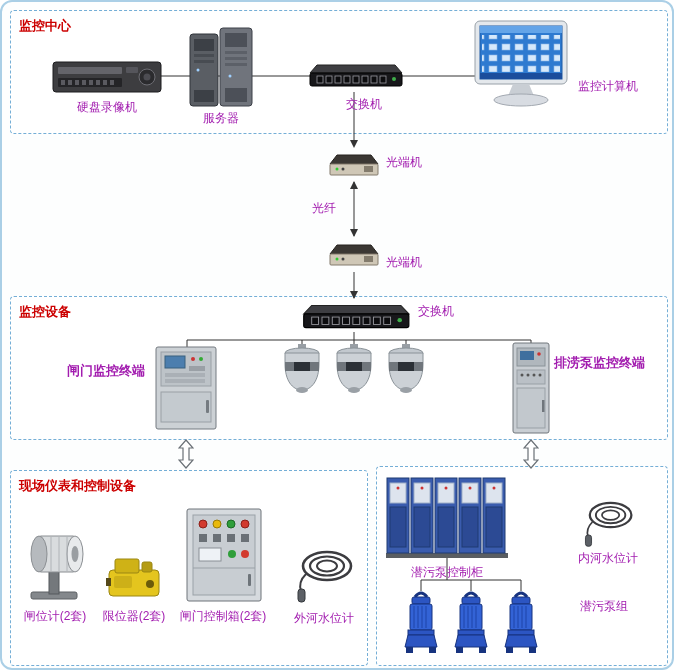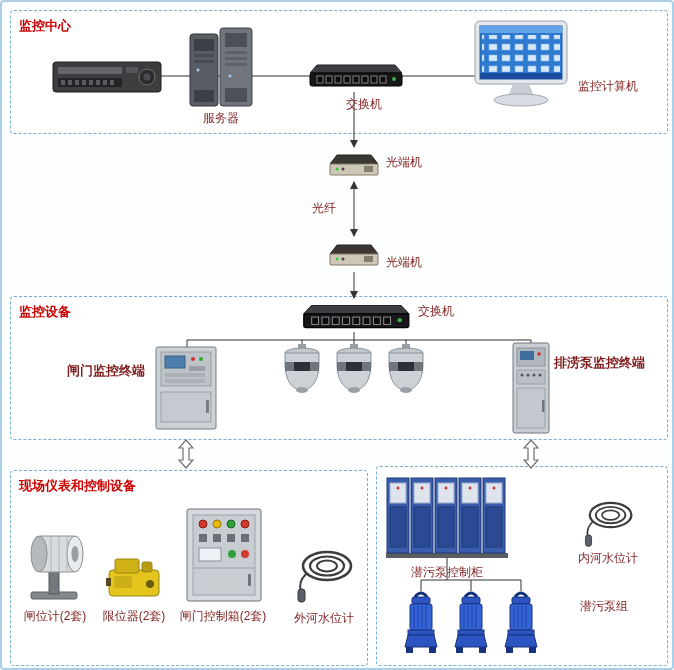--- a/index.html
+++ b/index.html
@@ -1,30 +1,30 @@
 <!DOCTYPE html>
 <html><head>
 <meta charset="utf-8">
 <style>
   html,body{margin:0;padding:0;background:#fff;}
   #canvas{
     position:relative;width:674px;height:670px;
-    background:#fdfefe;border:2px solid #aacfe6;border-radius:4px;
+    background:#fdfefe;border:2px solid #aacfe6;border-radius:12px;
     box-sizing:border-box;overflow:hidden;
     font-family:"Liberation Sans",sans-serif;
   }
   .section{
     position:absolute;border:1px dashed #74aed6;border-radius:4px;background:#ffffff;
   }
   .section-title{
     position:absolute;left:8px;top:6px;color:#cc0000;font-weight:bold;font-size:13px;white-space:nowrap;
   }
   .dev{position:absolute;z-index:2;}
   .label{
-    position:absolute;z-index:3;color:#7f1d1d;font-size:12px;text-align:center;white-space:nowrap;
+    position:absolute;z-index:3;color:#a21caf;font-size:12px;text-align:center;white-space:nowrap;
   }
   .label.bold{font-weight:bold;font-size:13px;}
   .label.left{text-align:left;}
   .label.right{}
   .connectors{position:absolute;left:0;top:0;z-index:1;}
 </style>
 </head>
 <body>
 
 <div id="canvas">
@@ -375,20 +375,21 @@
       <line x1="14" y1="18" x2="14" y2="40" stroke="#1e44a8"></line>
       <line x1="18" y1="18" x2="18" y2="40" stroke="#1e44a8"></line>
       <line x1="22" y1="18" x2="22" y2="40" stroke="#1e44a8"></line>
       <rect x="4" y="42" width="26" height="5" fill="#2c55c2" stroke="#17337f"></rect>
       <path d="M4,47 L30,47 L33,59 L1,59 Z" fill="#2c55c2" stroke="#17337f"></path>
       <rect x="2" y="59" width="7" height="6" fill="#17337f"></rect>
       <rect x="25" y="59" width="7" height="6" fill="#17337f"></rect>
     </svg>
   </div>
 
+  <div class="label" style="left:50px;top:97px;width:110px">硬盘录像机</div>
   <div class="label" style="left:183px;top:108px;width:72px">服务器</div>
   <div class="label" style="left:322px;top:94px;width:80px">交换机</div>
   <div class="label left" style="left:576px;top:76px;width:90px">监控计算机</div>
   <div class="label left" style="left:384px;top:152px;width:60px">光端机</div>
   <div class="label right" style="left:300px;top:198px;width:44px">光纤</div>
   <div class="label left" style="left:384px;top:252px;width:60px">光端机</div>
   <div class="label left" style="left:416px;top:301px;width:60px">交换机</div>
   <div class="label bold" style="left:56px;top:360px;width:96px">闸门监控终端</div>
   <div class="label bold left" style="left:552px;top:352px;width:100px">排涝泵监控终端</div>
   <div class="label" style="left:8px;top:606px;width:90px">闸位计(2套)</div>

